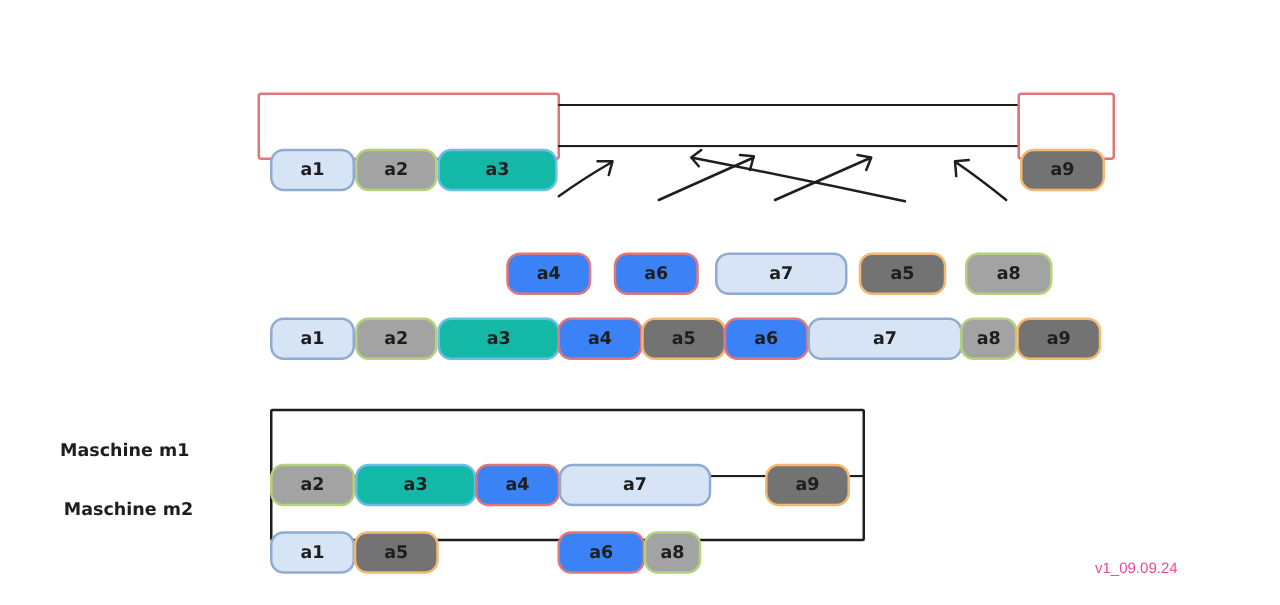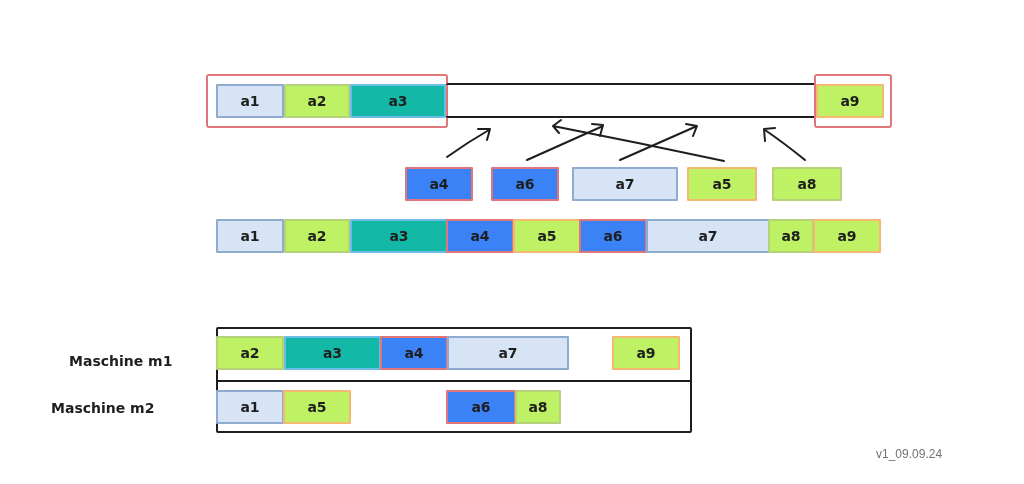--- a/index.html
+++ b/index.html
@@ -1,32 +1,32 @@
 <!DOCTYPE html>
 <html><head>
 <meta charset="utf-8">
 <style>
   html,body{margin:0;padding:0;background:#ffffff;}
   body{width:1024px;height:484px;position:relative;overflow:hidden;font-family:"DejaVu Sans",sans-serif;}
   #canvas{position:absolute;left:0;top:0;width:1024px;height:484px;}
-  .job{position:absolute;box-sizing:border-box;height:34px;border:2px solid;border-radius:1px;display:flex;align-items:center;justify-content:center;font-family:"DejaVu Sans",sans-serif;font-size:14px;font-weight:bold;color:#1e1e1e;}
+  .job{position:absolute;box-sizing:border-box;height:34px;border:2px solid;border-radius:11px;display:flex;align-items:center;justify-content:center;font-family:"DejaVu Sans",sans-serif;font-size:14px;font-weight:bold;color:#1e1e1e;margin-top:35px;}
   .blue{background:#d6e4f5;border-color:#8fabd0;}
   .cyan{background:#14b8a6;border-color:#6bbde6;}
-  .green{background:#bef264;border-color:#b5d27a;}
+  .green{background:#a3a3a3;border-color:#b5d27a;}
   .red{background:#3b82f6;border-color:#e0767a;}
-  .orange{background:#bef264;border-color:#f5b870;text-align:right;}
+  .orange{background:#737373;border-color:#f5b870;text-align:right;}
   .frame{position:absolute;box-sizing:border-box;border:2px solid;}
   .redframe{border-color:#e0767a;border-radius:3px;}
   .blackframe{border-color:#1e1e1e;border-radius:2px;}
   .label{position:absolute;font-family:"DejaVu Sans",sans-serif;font-weight:bold;font-size:14px;color:#1e1e1e;}
   svg.arrows{position:absolute;left:0;top:0;}
   .logo{position:absolute;left:812px;top:388px;width:160px;height:80px;}
   .logo-risc{position:absolute;left:54px;top:-6px;font-family:"DejaVu Sans",sans-serif;font-size:32px;color:#6b8fc4;letter-spacing:1px;}
   .logo-sub{position:absolute;left:58px;top:32px;font-family:"DejaVu Sans",sans-serif;font-size:11px;color:#222;}
-  .version{position:absolute;left:876px;top:447px;font-family:"Liberation Sans",sans-serif;font-size:12px;color:#737373;}
+  .version{position:absolute;left:876px;top:447px;font-family:"Liberation Sans",sans-serif;font-size:12px;color:#ec4899;}
 </style>
 </head>
 <body>
 
 <div id="canvas">
 
   <div class="frame redframe" style="left:206px;top:74px;width:242px;height:54px;"></div>
   <div class="job blue" style="left:216px;top:84px;width:68px;">a1</div>
   <div class="job green" style="left:284px;top:84px;width:66px;">a2</div>
   <div class="job cyan" style="left:350px;top:84px;width:96px;">a3</div>
@@ -56,21 +56,21 @@
   <div class="job red" style="left:446px;top:219px;width:68px;">a4</div>
   <div class="job orange" style="left:513px;top:219px;width:68px;">a5</div>
   <div class="job red" style="left:579px;top:219px;width:68px;">a6</div>
   <div class="job blue" style="left:646px;top:219px;width:124px;">a7</div>
   <div class="job green" style="left:768px;top:219px;width:46px;">a8</div>
   <div class="job orange" style="left:813px;top:219px;width:68px;">a9</div>
 
   <div class="frame blackframe" style="left:216px;top:327px;width:476px;height:106px;"></div>
   <div class="frame blackframe" style="left:216px;top:380px;width:476px;height:0;border-width:2px 0 0 0;"></div>
 
-  <div class="label" style="left:69px;top:353px;">Maschine m1</div>
+  <div class="label" style="left:48px;top:353px;">Maschine m1</div>
   <div class="label" style="left:51px;top:400px;">Maschine m2</div>
 
   <div class="job green" style="left:216px;top:336px;width:68px;">a2</div>
   <div class="job cyan" style="left:284px;top:336px;width:97px;">a3</div>
   <div class="job red" style="left:380px;top:336px;width:68px;">a4</div>
   <div class="job blue" style="left:447px;top:336px;width:122px;">a7</div>
   <div class="job orange" style="left:612px;top:336px;width:68px;">a9</div>
 
   <div class="job blue" style="left:216px;top:390px;width:68px;">a1</div>
   <div class="job orange" style="left:283px;top:390px;width:68px;">a5</div>

